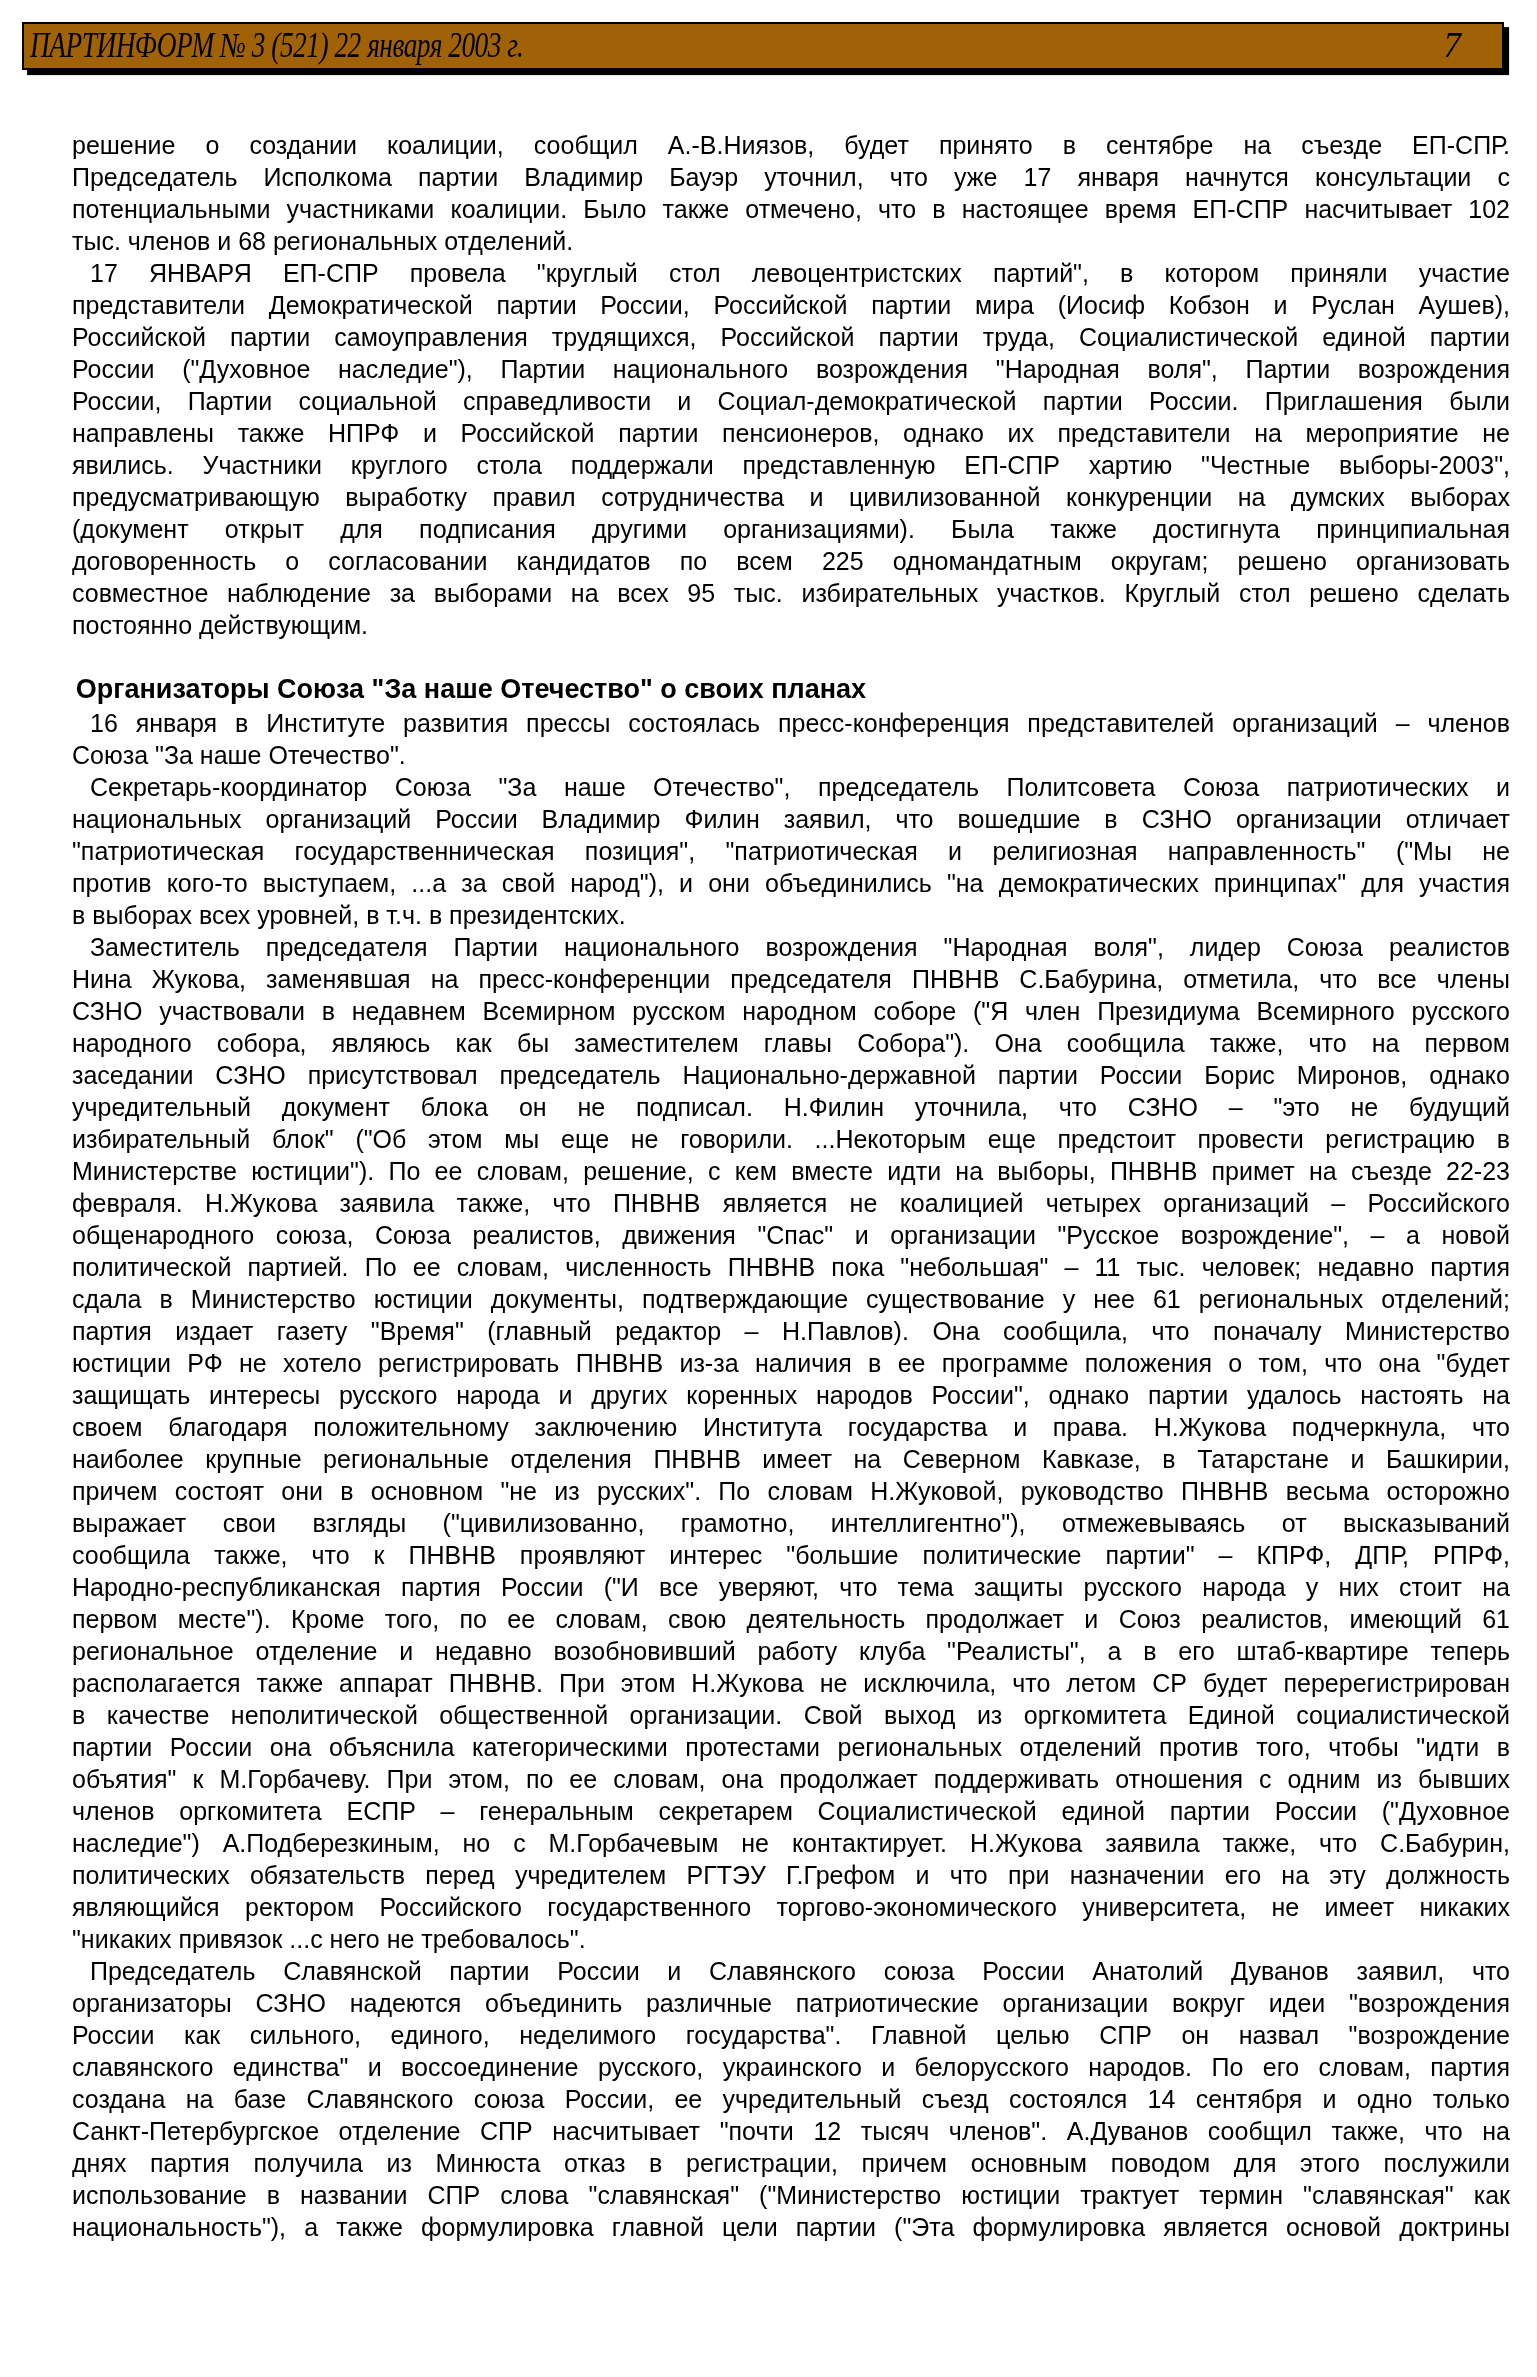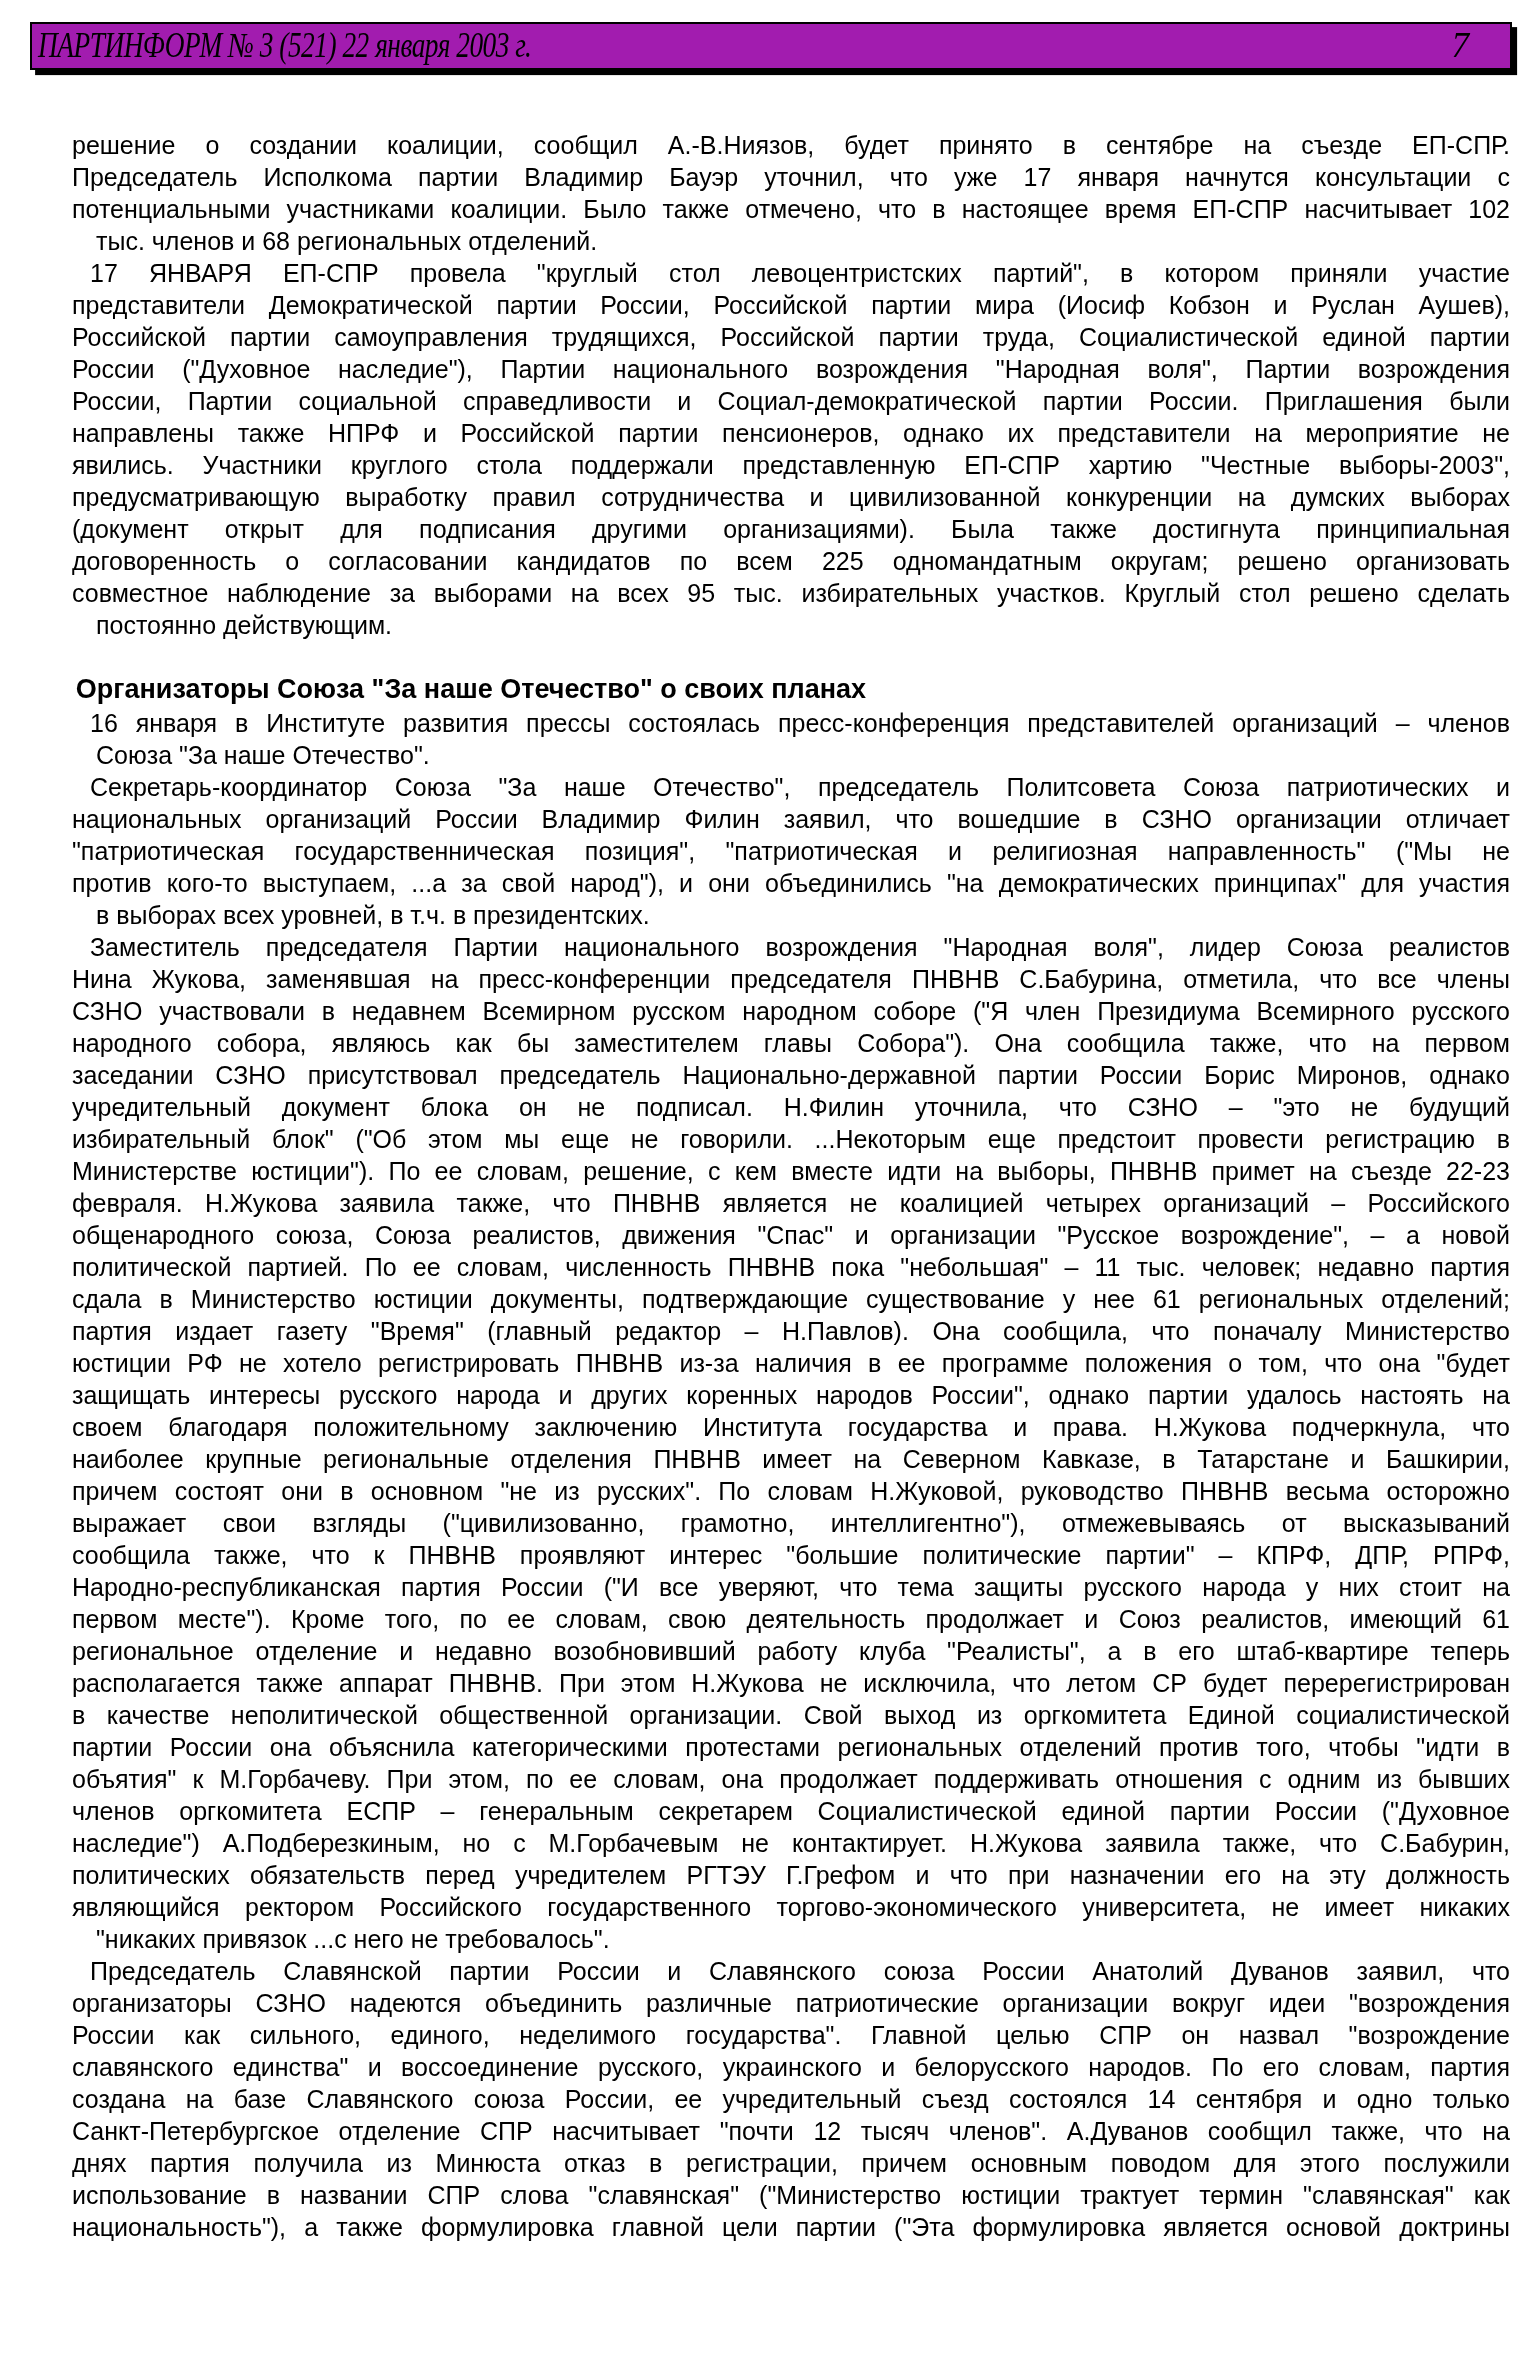--- a/index.html
+++ b/index.html
@@ -1,20 +1,20 @@
 <!DOCTYPE html>
 <html style="font-size:10.2px"><head>
 <meta charset="utf-8">
 <style>
   html, body { margin: 0; padding: 0; background: #ffffff; }
   body { width: 1537px; height: 2377px; position: relative; overflow: hidden; color: #000000; }
 
   .header-box {
-    position: absolute; left: 30px; top: 22.4px; width: 1478px; height: 44px;
-    border: 2.6px solid #000000; background: #a21caf;
+    position: absolute; left: 22px; top: 22.4px; width: 1478px; height: 44px;
+    border: 2.6px solid #000000; background: #a16207;
     box-shadow: 5.1px 5.1px 0 #000000;
   }
   .header-title {
     position: absolute; left: 6.4px; top: 1.3px;
     font-family: "Liberation Serif", "DejaVu Serif", serif; font-style: italic;
     font-size: 35px; line-height: 40px; letter-spacing: -0.6px;
     transform: scaleX(0.78); transform-origin: left center; white-space: nowrap;
   }
   .header-page {
     position: absolute; right: 41px; top: 1.3px;
@@ -24,21 +24,21 @@
 
   .body-text {
     position: absolute; left: 72px; width: 1438px; top: 129px;
     font-family: "Liberation Sans", "DejaVu Sans", sans-serif;
     font-size: 25px; line-height: 32px;
   }
   .line {
     display: block; height: 32px; white-space: nowrap;
     text-align: justify; text-align-last: justify; overflow: hidden;
   }
-  .line.last { text-align-last: left; margin-left: 24px; }
+  .line.last { text-align-last: left; }
   .line.indent { padding-left: 18px; }
 
   .section-gap { height: 31px; }
   .section-heading {
     display: block; height: 35px; padding-left: 3.8px;
     font-family: "Liberation Sans", "DejaVu Sans", sans-serif; font-weight: bold;
     font-size: 27px; line-height: 35px; white-space: nowrap;
   }
 </style>
 </head>

